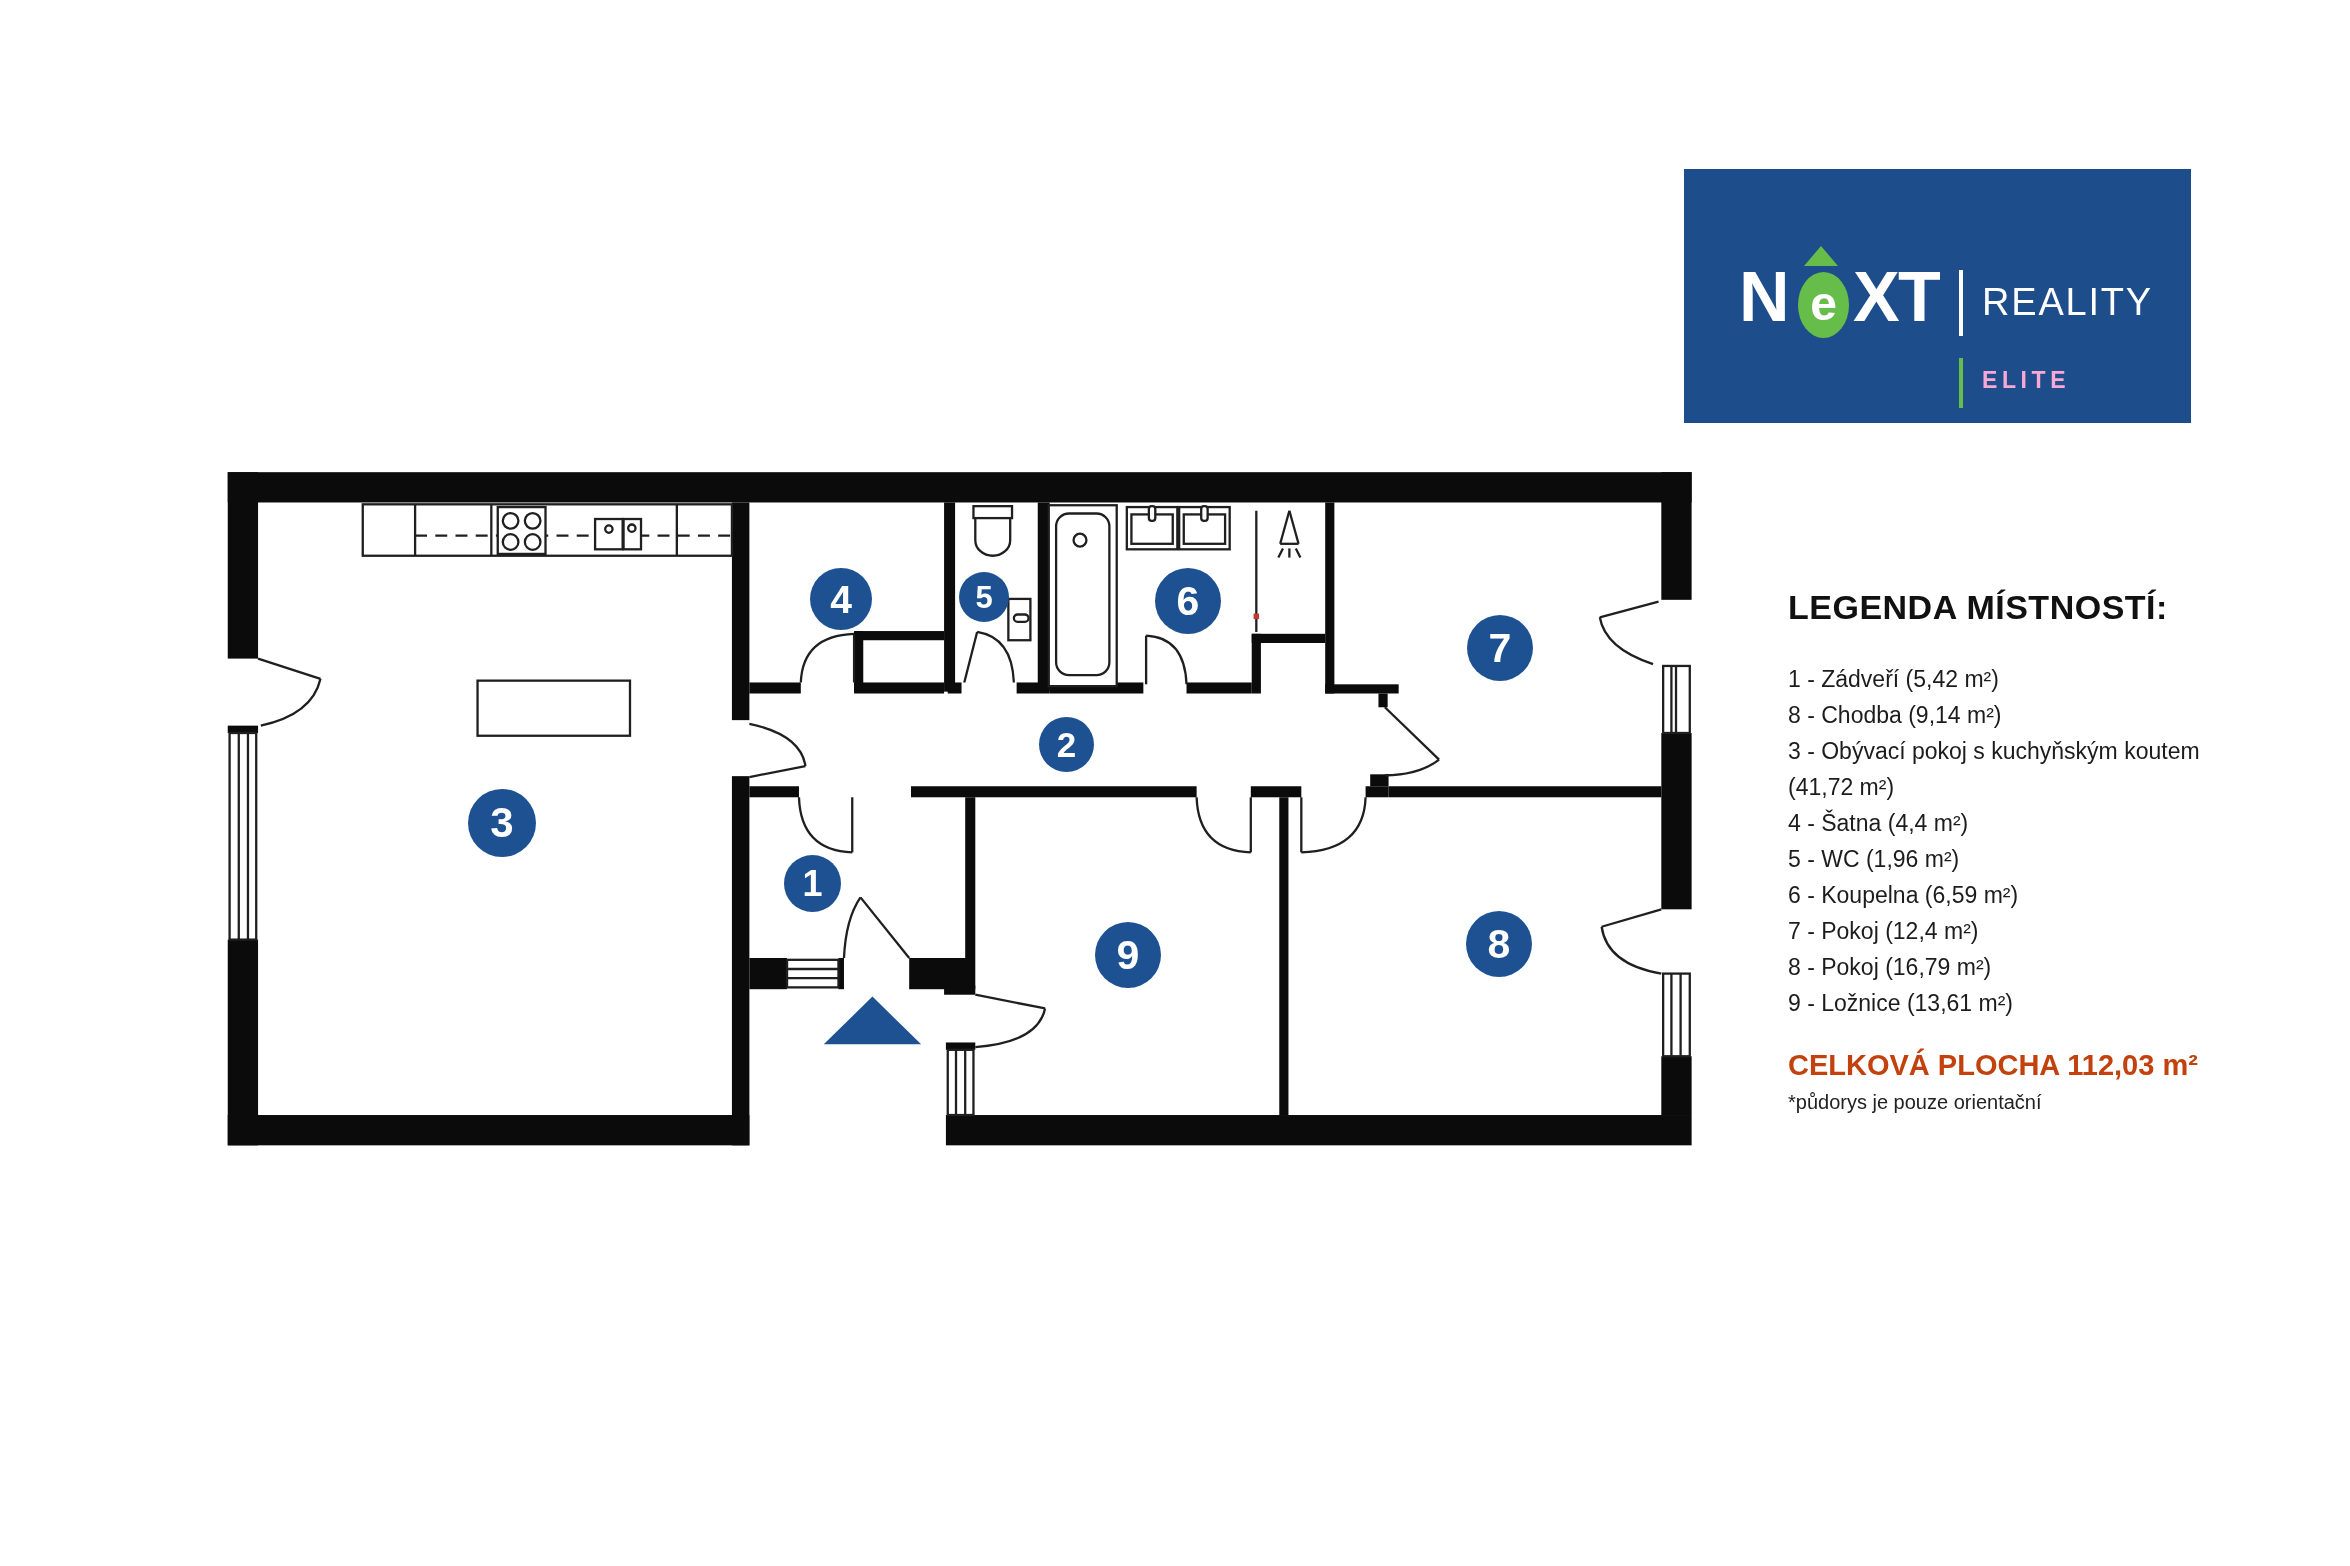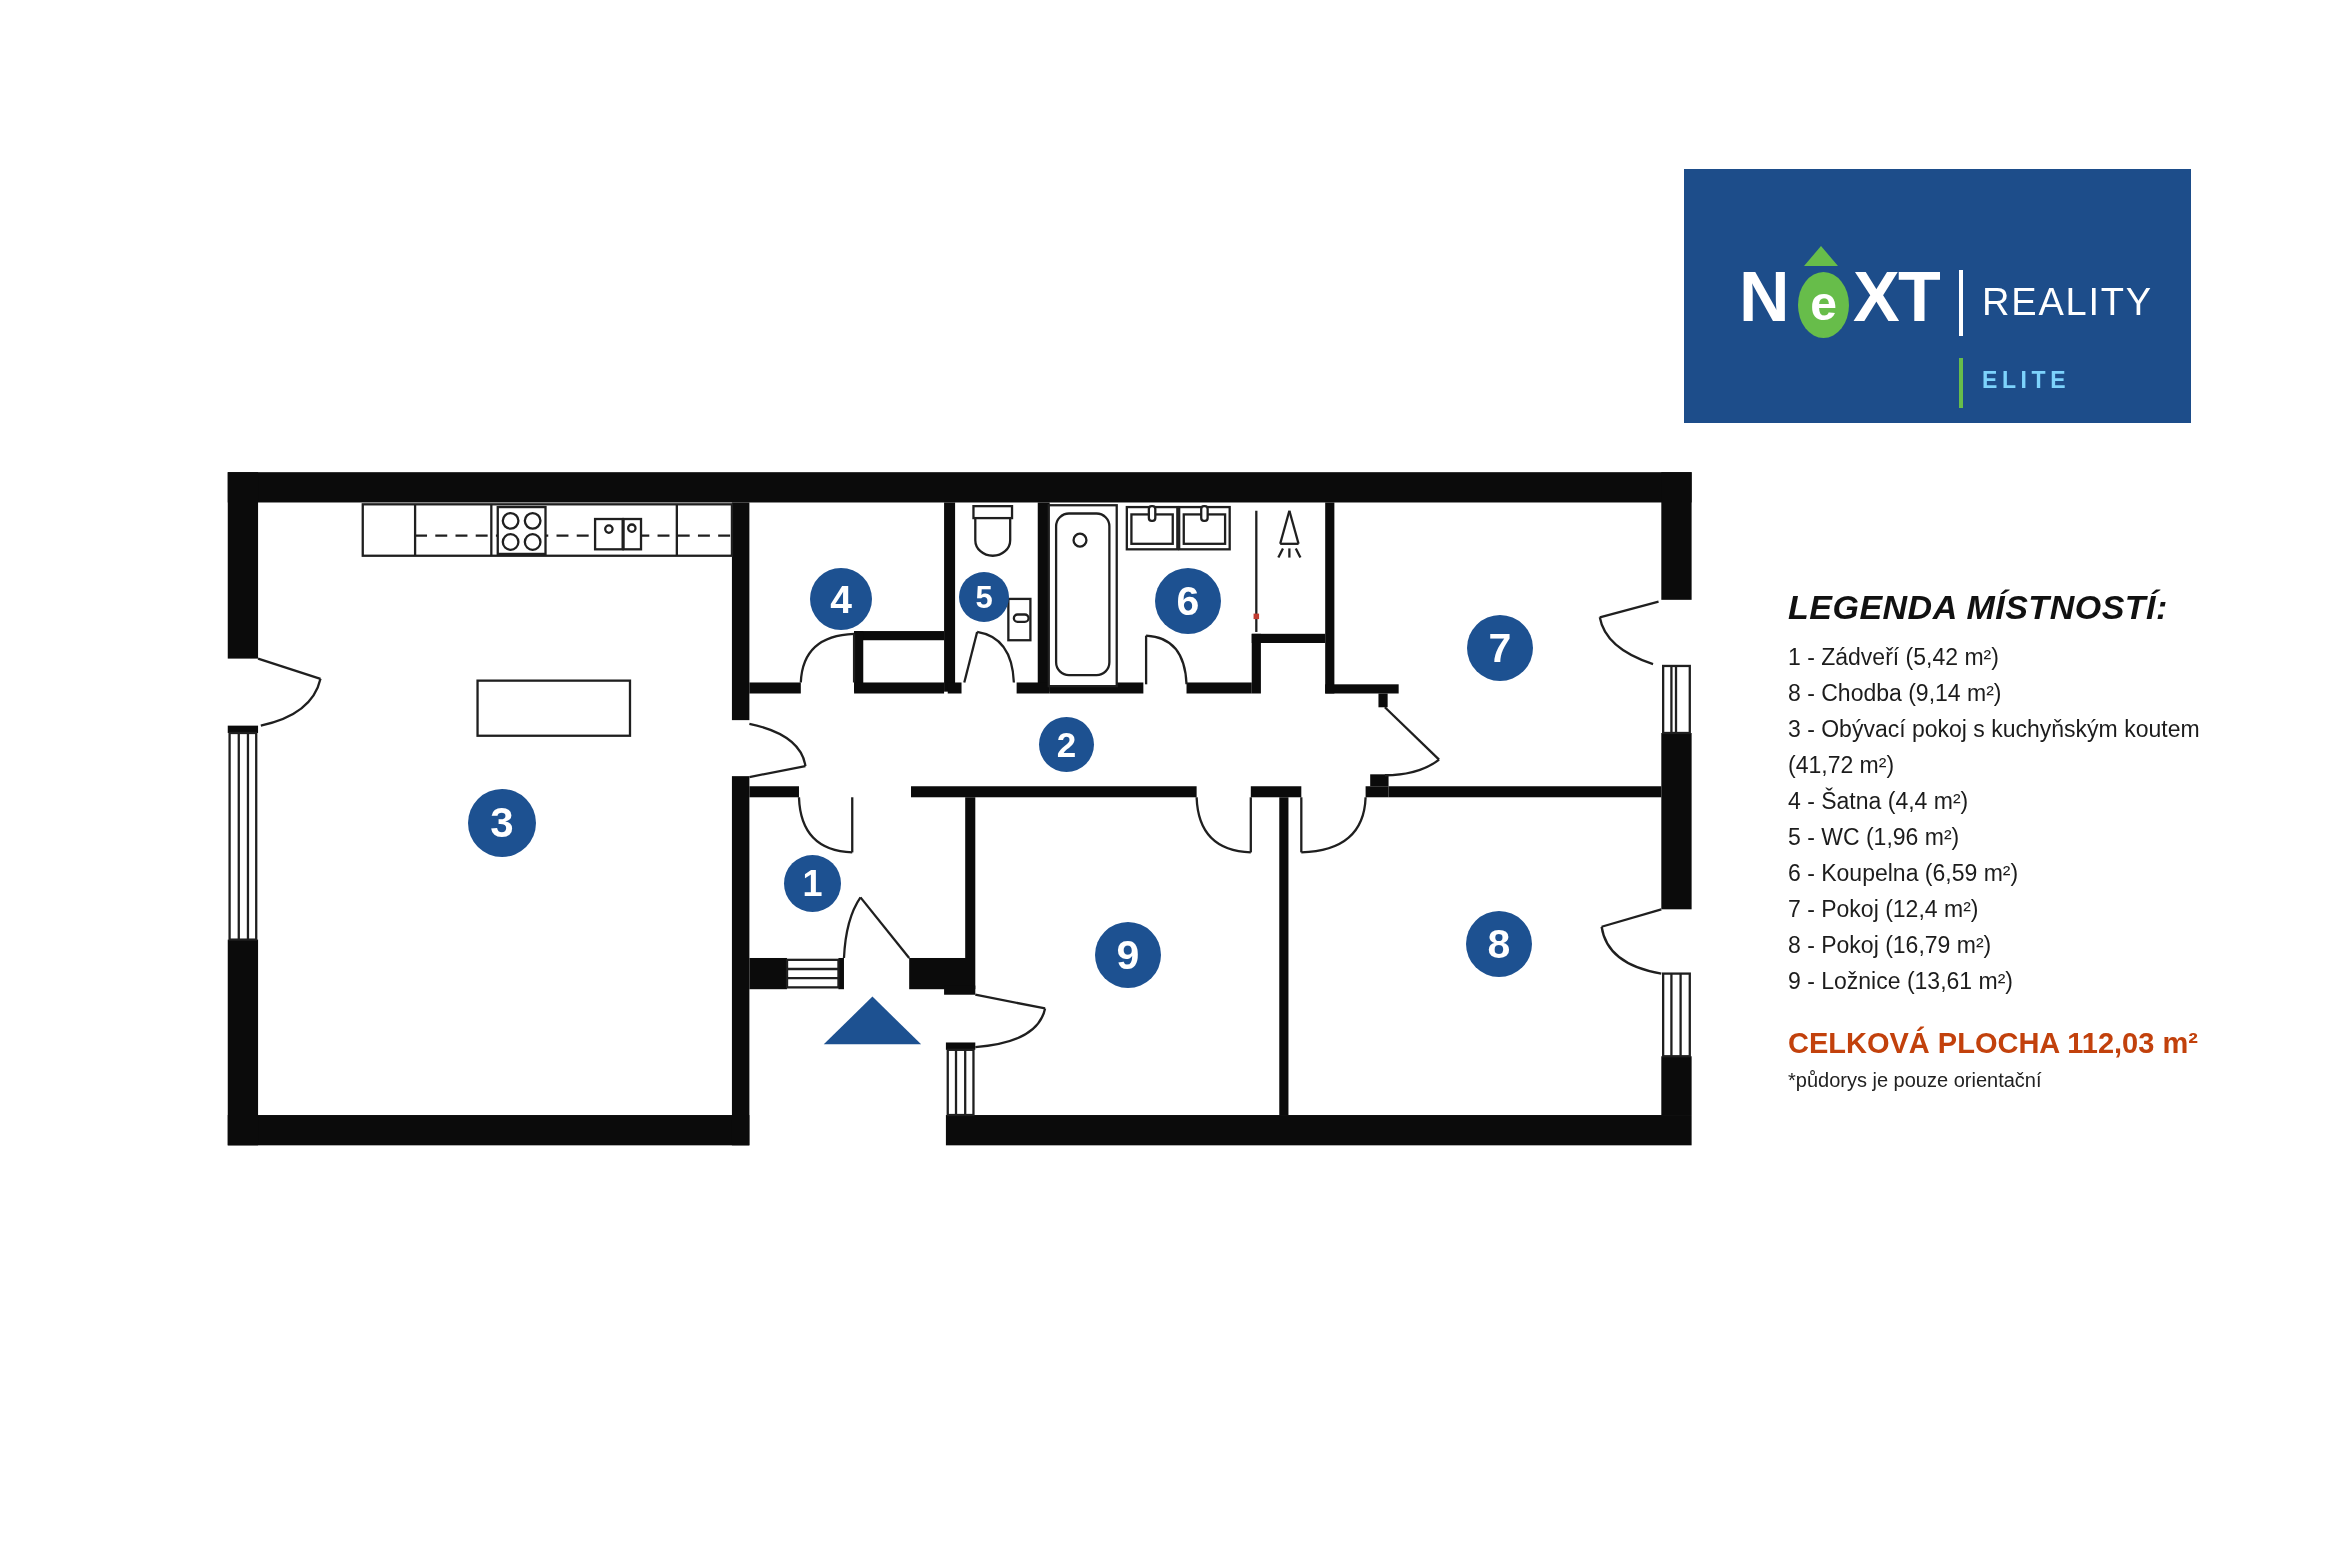--- a/index.html
+++ b/index.html
@@ -4,21 +4,21 @@
 <style>
   html,body{margin:0;padding:0;background:#ffffff;width:2351px;height:1567px;
     font-family:"Liberation Sans", sans-serif; overflow:hidden;}
   #stage{position:relative;width:2351px;height:1567px;background:#fff;}
   #plan-svg{position:absolute;left:0;top:0;}
   
   .room-badge{position:absolute;border-radius:50%;display:flex;align-items:center;
     justify-content:center;color:#fff;font-weight:bold;line-height:1;z-index:3;}
   
   #legend{position:absolute;left:1788px;top:588px;width:439px;color:#1c1c1c;}
-  #legend-title{font-size:34px;font-weight:bold;letter-spacing:0.5px;margin:0 0 12px 0;color:#111;font-style:italic;}
+  #legend-title{font-size:34px;font-weight:bold;letter-spacing:0.5px;margin:0 0 34px 0;color:#111;}
   .legend-item{font-size:23px;line-height:36px;}
   #legend-total{font-size:29px;font-weight:bold;margin-top:27.5px;color:#c2410c;}
   #legend-note{font-size:20px;margin-top:9.2px;color:#222;}
   
   #logo{position:absolute;left:1684px;top:169px;width:507px;height:254px;}
   #logo .abs{position:absolute;}
   #logo .brandtxt{font-weight:bold;font-size:70px;letter-spacing:-1.8px;color:#fff;}
   #logo-n{left:55px;top:88px;}
   #logo-e-oval{left:114px;top:103px;width:51px;height:66px;border-radius:50%;
      display:flex;align-items:center;justify-content:center;}
@@ -227,21 +227,21 @@
   <div id="logo" style="background: rgb(29, 77, 138);">
     <span class="abs brandtxt" id="logo-n">N</span>
     <span class="abs" id="logo-arrow" style="border-bottom-color: rgb(103, 189, 74);"></span>
     <span class="abs" id="logo-e-oval" style="background: rgb(103, 189, 74);">
       <span>e</span>
     </span>
     <span class="abs brandtxt" id="logo-xt">XT</span>
     <span class="abs" id="logo-div1"></span>
     <span class="abs" id="logo-reality">REALITY</span>
     <span class="abs" id="logo-div2" style="background: rgb(103, 189, 74);"></span>
-    <span class="abs" id="logo-elite" style="color: #7dd3fc;">ELITE</span>
+    <span class="abs" id="logo-elite" style="color: #f9a8d4;">ELITE</span>
   </div>
 
   <div id="legend">
     <div id="legend-title">LEGENDA MÍSTNOSTÍ:</div>
     <div id="legend-items">
         <div class="legend-item">1 - Zádveří (5,42 m²)</div>
         <div class="legend-item">8 - Chodba (9,14 m²)</div>
         <div class="legend-item">3 - Obývací pokoj s kuchyňským koutem (41,72 m²)</div>
         <div class="legend-item">4 - Šatna (4,4 m²)</div>
         <div class="legend-item">5 - WC (1,96 m²)</div>

